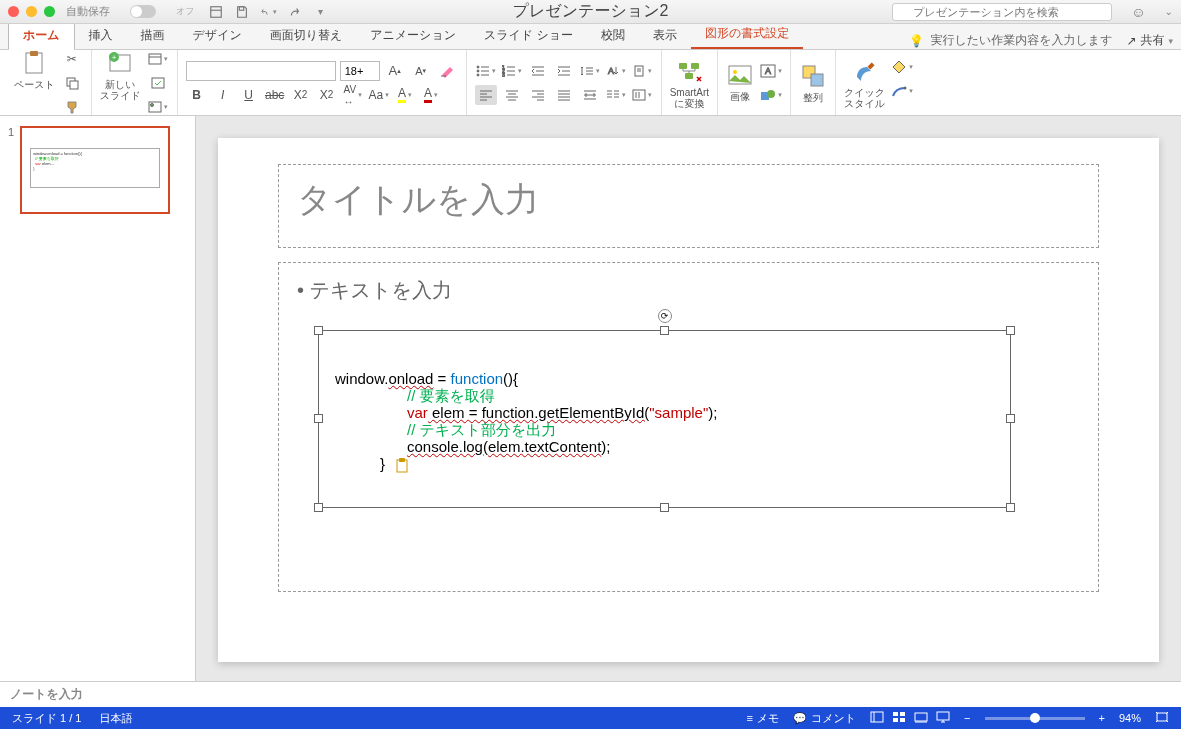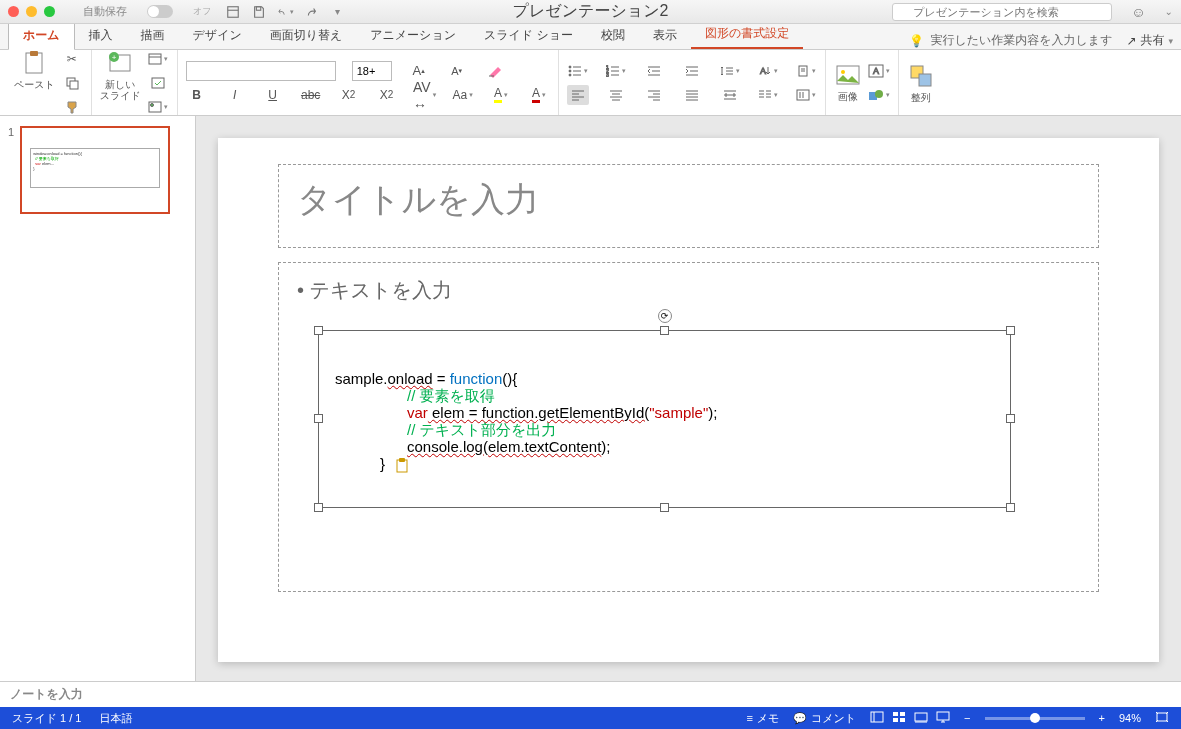--- a/index.html
+++ b/index.html
@@ -3,21 +3,21 @@
 <meta charset="utf-8">
 <style>
 * { margin:0; padding:0; box-sizing:border-box; font-family:-apple-system,"Hiragino Sans",sans-serif; }
 body { width:1181px; height:729px; background:#ececec; overflow:hidden; font-size:12px; }
 
 
 .titlebar { height:24px; background:linear-gradient(#f6f6f6,#e8e8e8); display:flex; align-items:center; padding:0 8px; border-bottom:1px solid #d0d0d0; position:relative; }
 .traffic { display:flex; gap:7px; }
 .tl { width:11px; height:11px; border-radius:50%; }
 .tl.red{background:#ff5f57}.tl.yel{background:#febc2e}.tl.grn{background:#28c840}
-.autosave { margin-left:28px; color:#888; font-size:11px; display:flex; align-items:center; gap:20px; }
+.autosave { margin-left:11px; color:#888; font-size:11px; display:flex; align-items:center; gap:20px; }
 .toggle { width:26px; height:13px; background:#ccc; border-radius:7px; position:relative; }
 .toggle::after{content:"";position:absolute;left:1px;top:1px;width:11px;height:11px;background:#fff;border-radius:50%;}
 .qat { display:flex; gap:10px; margin-left:14px; }
 .qat-btn { width:16px; height:16px; color:#666; display:flex; align-items:center; justify-content:center; }
 .title-center { position:absolute; left:50%; transform:translateX(-50%); font-size:16px; color:#444; }
 .search-wrap { margin-left:auto; display:flex; align-items:center; gap:19px; }
 .search { width:220px; height:18px; background:#fff; border:1px solid #ccc; border-radius:3px; padding:0 6px 0 20px; font-size:11px; color:#999; position:relative; }
 .search-ico { position:absolute; left:4px; top:2px; color:#999; font-size:11px; }
 .smiley { color:#666; font-size:14px; }
 
@@ -30,21 +30,21 @@
 .share { display:flex; align-items:center; gap:4px; margin-left:14px; color:#444; }
 
 
 .ribbon { height:66px; background:#fff; border-bottom:1px solid #ccc; display:flex; align-items:center; padding:0 6px; }
 .grp { display:flex; flex-direction:column; align-items:center; justify-content:center; height:100%; padding:0 8px; border-right:1px solid #e0e0e0; }
 .grp:last-child{border-right:none;}
 .big { display:flex; flex-direction:column; align-items:center; gap:2px; }
 .big svg,.big .ico { width:28px; height:28px; }
 .lbl { font-size:10px; color:#555; text-align:center; line-height:1.1; }
 .subgrp { display:flex; flex-direction:column; gap:4px; }
-.row { display:flex; gap:16px; align-items:center; }
+.row { display:flex; gap:4px; align-items:center; }
 .btn { width:22px; height:20px; display:flex; align-items:center; justify-content:center; color:#555; border-radius:2px; }
 .fontbox { width:150px; height:20px; background:#fff; border:1px solid #bbb; font-size:11px; padding:0 4px; }
 .sizebox { width:40px; height:20px; background:#fff; border:1px solid #bbb; font-size:11px; padding:0 4px; }
 .dd::after { content:"▾"; font-size:7px; margin-left:2px; color:#888; }
 
 
 .main { display:flex; height:calc(729px - 24px - 26px - 66px - 26px - 22px); }
 .thumbs { width:196px; background:#fff; border-right:1px solid #ccc; padding:10px 8px; }
 .thumb-wrap { display:flex; gap:6px; }
 .thumb-num { font-size:11px; color:#666; }
@@ -234,21 +234,21 @@
             <i>I</i>
           </div>
         <div class="btn">
             <u>U</u>
           </div>
         <div class="btn">
             <span style="text-decoration:line-through">abc</span>
           </div>
         <div class="btn">X<sup>2</sup></div>
         <div class="btn">X<sub>2</sub></div>
-        <div class="btn dd" style="font-size:14px">AV<br>↔</div>
+        <div class="btn dd" style="font-size:10px">AV<br>↔</div>
         <div class="btn dd">Aa</div>
         <div class="btn dd">
             <span style="border-bottom:3px solid #ff0">A</span>
           </div>
         <div class="btn dd">
             <span style="border-bottom:3px solid #c00">A</span>
           </div>
       </div>
     </div>
   </div>
@@ -365,20 +365,33 @@
             </svg>
           </div>
         <div class="btn dd">
             <svg width="14" height="12" viewBox="0 0 14 12" stroke="#666" fill="none">
               <rect x="1" y="1" width="12" height="10"></rect>
               <line x1="4" y1="3" x2="4" y2="9"></line>
               <line x1="7" y1="3" x2="7" y2="9"></line>
             </svg>
           </div>
       </div>
+    </div>
+  </div>
+  <div class="grp">
+    <div class="big">
+      <svg viewBox="0 0 28 28" width="26" height="26">
+          <rect x="4" y="6" width="8" height="6" fill="#7cb342" rx="1"></rect>
+          <rect x="16" y="6" width="8" height="6" fill="#7cb342" rx="1"></rect>
+          <rect x="10" y="16" width="8" height="6" fill="#7cb342" rx="1"></rect>
+          <path d="M8 12v2h12v-2M14 14v2" stroke="#888" fill="none"></path>
+          <path d="M22 20l4 4M26 20l-4 4" stroke="#c00" stroke-width="1.5"></path>
+        </svg>
+      <span class="lbl" style="white-space:pre">SmartArt
+に変換</span>
     </div>
   </div>
   <div class="grp">
     <div style="display:flex;gap:6px;align-items:flex-start">
       <div class="big">
         <svg viewBox="0 0 28 28" width="26" height="26">
             <rect x="3" y="5" width="22" height="18" fill="#fff" stroke="#888"></rect>
             <circle cx="9" cy="11" r="2" fill="#fc0"></circle>
             <path d="M3 20l6-6 5 5 4-4 7 7" fill="#7cb342"></path>
           </svg>
@@ -400,20 +413,45 @@
       </div>
     </div>
   </div>
   <div class="grp">
     <div class="big">
       <svg viewBox="0 0 28 28" width="26" height="26">
           <rect x="4" y="4" width="12" height="12" fill="#ffd966" stroke="#888"></rect>
           <rect x="12" y="12" width="12" height="12" fill="#9dc3e6" stroke="#888"></rect>
         </svg>
       <span class="lbl">整列</span>
+    </div>
+  </div>
+  <div class="grp">
+    <div style="display:flex;gap:6px;align-items:flex-start">
+      <div class="big">
+        <svg viewBox="0 0 28 28" width="26" height="26">
+            <path d="M6 20c0-6 4-10 10-10l4 4c-6 0-10 4-10 10z" fill="#5b9bd5"></path>
+            <rect x="18" y="6" width="4" height="6" fill="#c55a11" transform="rotate(45 20 9)"></rect>
+          </svg>
+        <span class="lbl" style="white-space:pre">クイック
+スタイル</span>
+      </div>
+      <div class="subgrp">
+        <div class="btn dd">
+            <svg width="16" height="14" viewBox="0 0 16 14">
+              <path d="M8 1L2 7l6 6 6-6z" fill="#ffd966" stroke="#666"></path>
+            </svg>
+          </div>
+        <div class="btn dd">
+            <svg width="16" height="14" viewBox="0 0 16 14">
+              <path d="M2 12c2-6 6-8 12-8" fill="none" stroke="#4472c4" stroke-width="2"></path>
+              <circle cx="14" cy="4" r="1.5" fill="#666"></circle>
+            </svg>
+          </div>
+      </div>
     </div>
   </div>
 </div>
 
 <div class="main">
   <div class="thumbs">
     <div class="thumb-wrap">
       <div class="thumb-num">1</div>
       <div class="thumb">
         <div class="thumb-inner">window.onload = function(){<br>&nbsp;&nbsp;<span style="color:#0a0">// 要素を取得</span><br>&nbsp;&nbsp;<span style="color:#c00">var</span> elem...<br>}</div>
@@ -431,21 +469,21 @@
       <div class="textbox">
         <div class="rotate">⟳</div>
         <div class="handle h-nw"></div>
         <div class="handle h-n"></div>
         <div class="handle h-ne"></div>
         <div class="handle h-w"></div>
         <div class="handle h-e"></div>
         <div class="handle h-sw"></div>
         <div class="handle h-s"></div>
         <div class="handle h-se"></div>
-        <div class="code"><span>sample.</span><span class="wavy">onload</span><span> = </span><span class="fn">function</span><span>(){</span>
+        <div class="code"><span>window.</span><span class="wavy">onload</span><span> = </span><span class="fn">function</span><span>(){</span>
         <span class="cm">// 要素を取得</span>
         <span class="kw">var</span><span class="wavy"> elem = function.getElementById(</span><span class="str">"sample"</span><span>);</span>
         <span class="cm">// テキスト部分を出力</span>
         <span class="wavy">console.log(</span><span class="wavy">elem.textContent</span><span>);</span>
      <span>}</span> <svg class="paste-icon" viewBox="0 0 16 16">
               <rect x="3" y="3" width="10" height="12" fill="#fff" stroke="#c90"></rect>
               <rect x="5" y="1" width="6" height="4" rx="1" fill="#c90"></rect>
             </svg></div>
       </div>
     </div>

